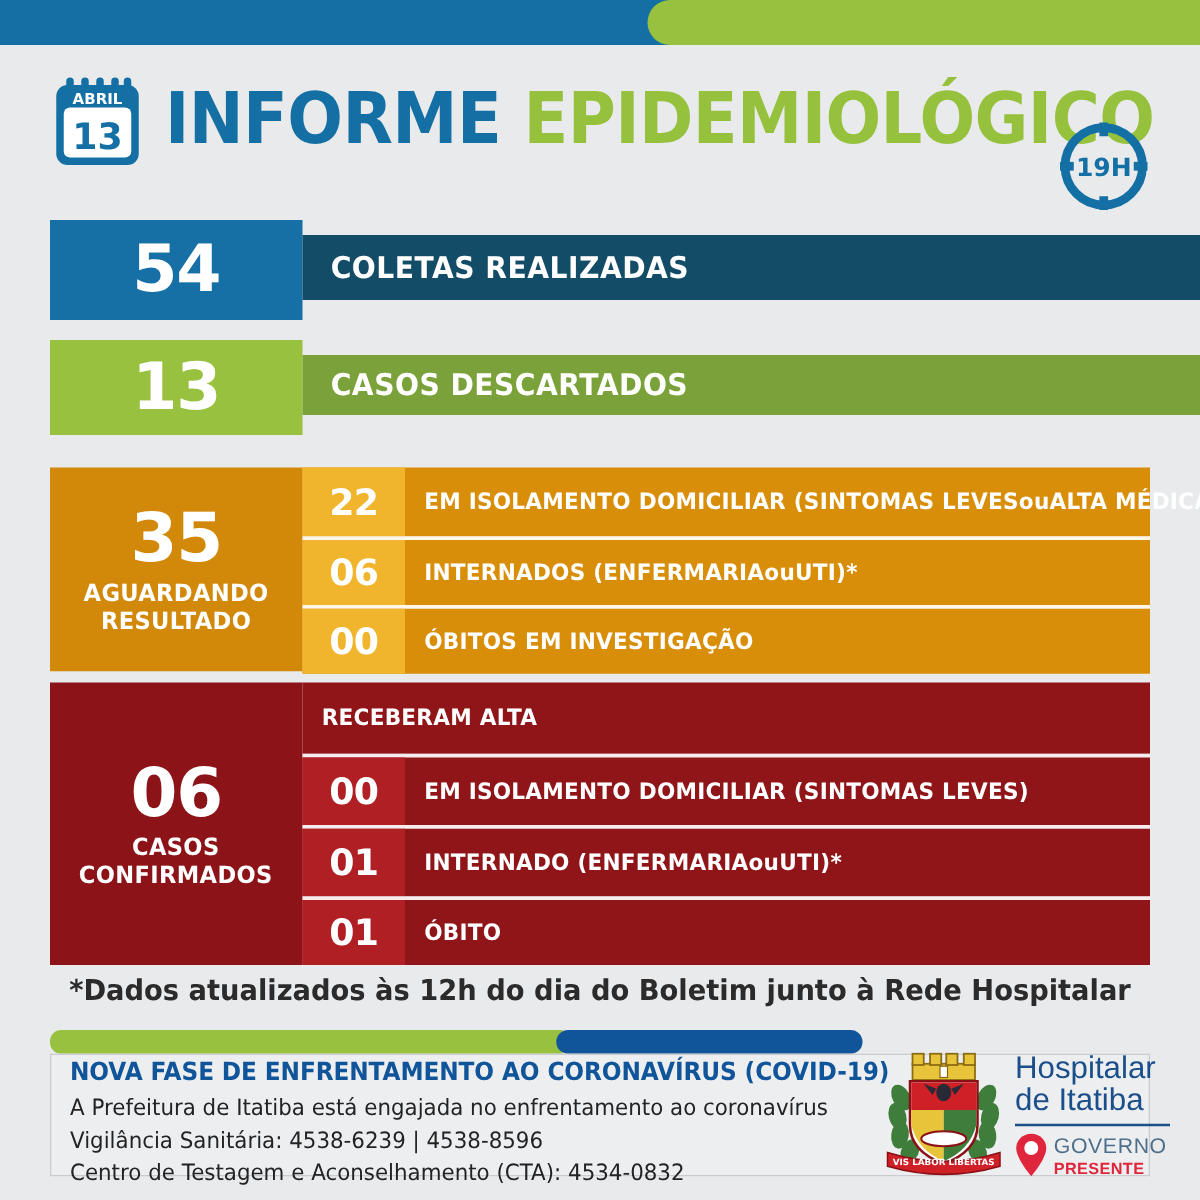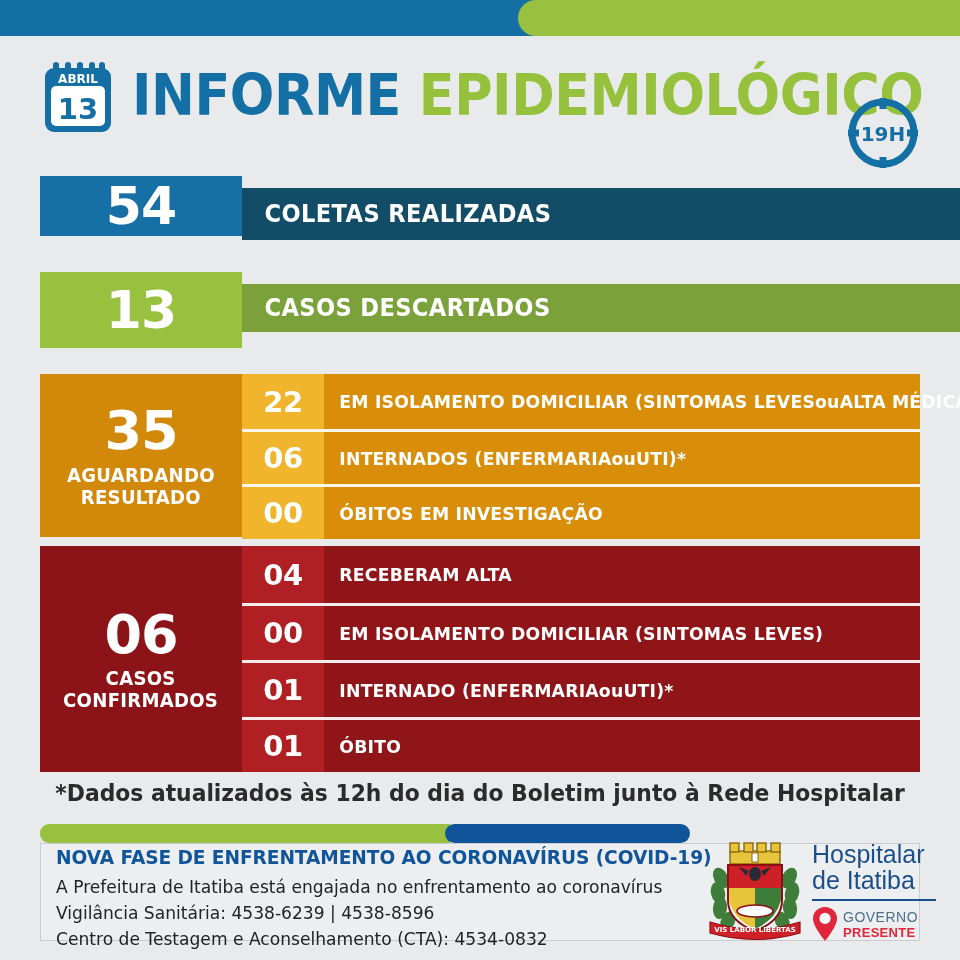--- a/index.html
+++ b/index.html
@@ -256,21 +256,21 @@
   }
   .pref-div {
     width: 124px; height: 2px;
     background: #1b4f8a;
     margin: 6px 0 5px 0;
   }
   .gov-wrap { display: flex; align-items: center; }
   .gov-txt { margin-left: 5px; }
   .gov-1 {
     color: #4d6f8a;
-    font-size: 14px;
+    font-size: 17px;
     letter-spacing: 0.5px;
     font-family: "Liberation Sans", sans-serif;
   }
   .gov-2 {
     color: #e0263c;
     font-size: 13px;
     font-weight: bold;
     letter-spacing: 0.3px;
     font-family: "Liberation Sans", sans-serif;
   }
@@ -308,21 +308,21 @@
     <rect x="33.5" y="61" width="7" height="11" fill="#1470a4"></rect>
     <rect x="2" y="33.5" width="11" height="7" fill="#1470a4"></rect>
     <rect x="61" y="33.5" width="11" height="7" fill="#1470a4"></rect>
     <text x="37" y="45" text-anchor="middle" fill="#1470a4" font-family="DejaVu Sans, sans-serif" font-size="20" font-weight="bold">19H</text>
   </svg>
 </div>
 
 <div class="bars">
 
   <div class="simple-row" style="top:176px;height:76px;">
-    <div class="badge" style="height:60px;background:#1670a5;">
+    <div class="badge" style="height:80px;background:#1670a5;">
       <span class="num">54</span>
     </div>
     <div class="strip" style="top:12px;height:52px;background:#134c66;">
       <span class="lbl">COLETAS REALIZADAS</span>
     </div>
   </div>
 
   <div class="simple-row" style="top:272px;height:76px;">
     <div class="badge" style="height:76px;background:#97c13f;">
       <span class="num">13</span>
@@ -374,21 +374,20 @@
     <div class="gbadge" style="height:226px;background:#8c1318;">
       <span class="num">06</span>
       <span class="cap">
         <span>CASOS</span><br>
         <span>CONFIRMADOS</span>
       </span>
     </div>
     <div class="glist">
 
       <div class="sub-row" style="height:57px;background:#8f1519;">
-        <div class="snum" style="background:#b01f24;">04</div>
         <div class="slbl">
             <span>RECEBERAM ALTA</span>
           </div>
       </div>
 
       <div class="sub-row" style="height:57px;background:#8f1519;">
         <div class="snum" style="background:#b01f24;">00</div>
         <div class="slbl">
             <span>EM ISOLAMENTO DOMICILIAR (SINTOMAS LEVES)</span>
           </div>

